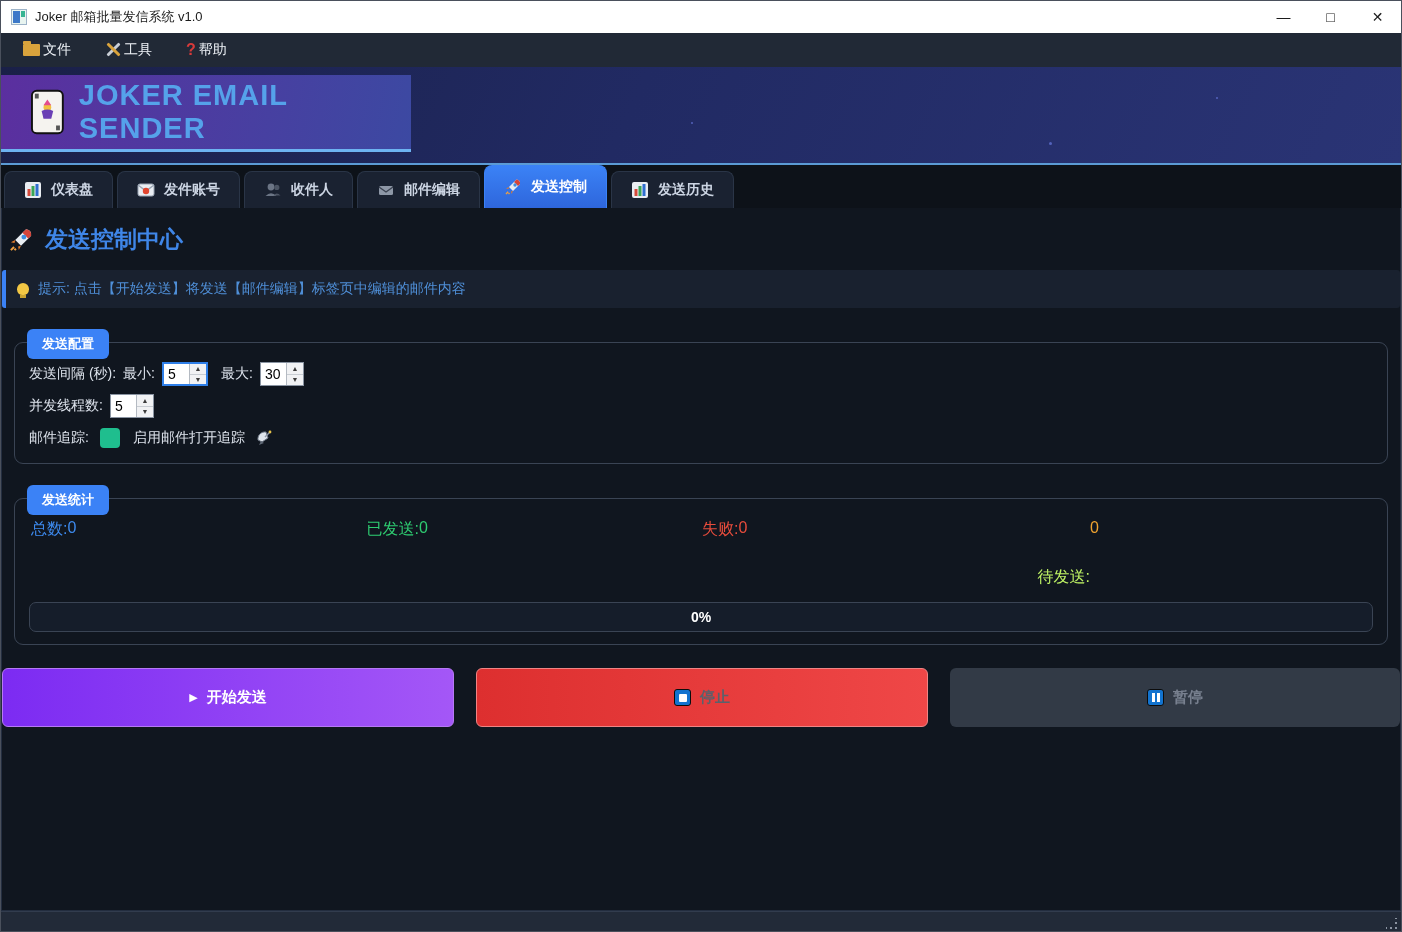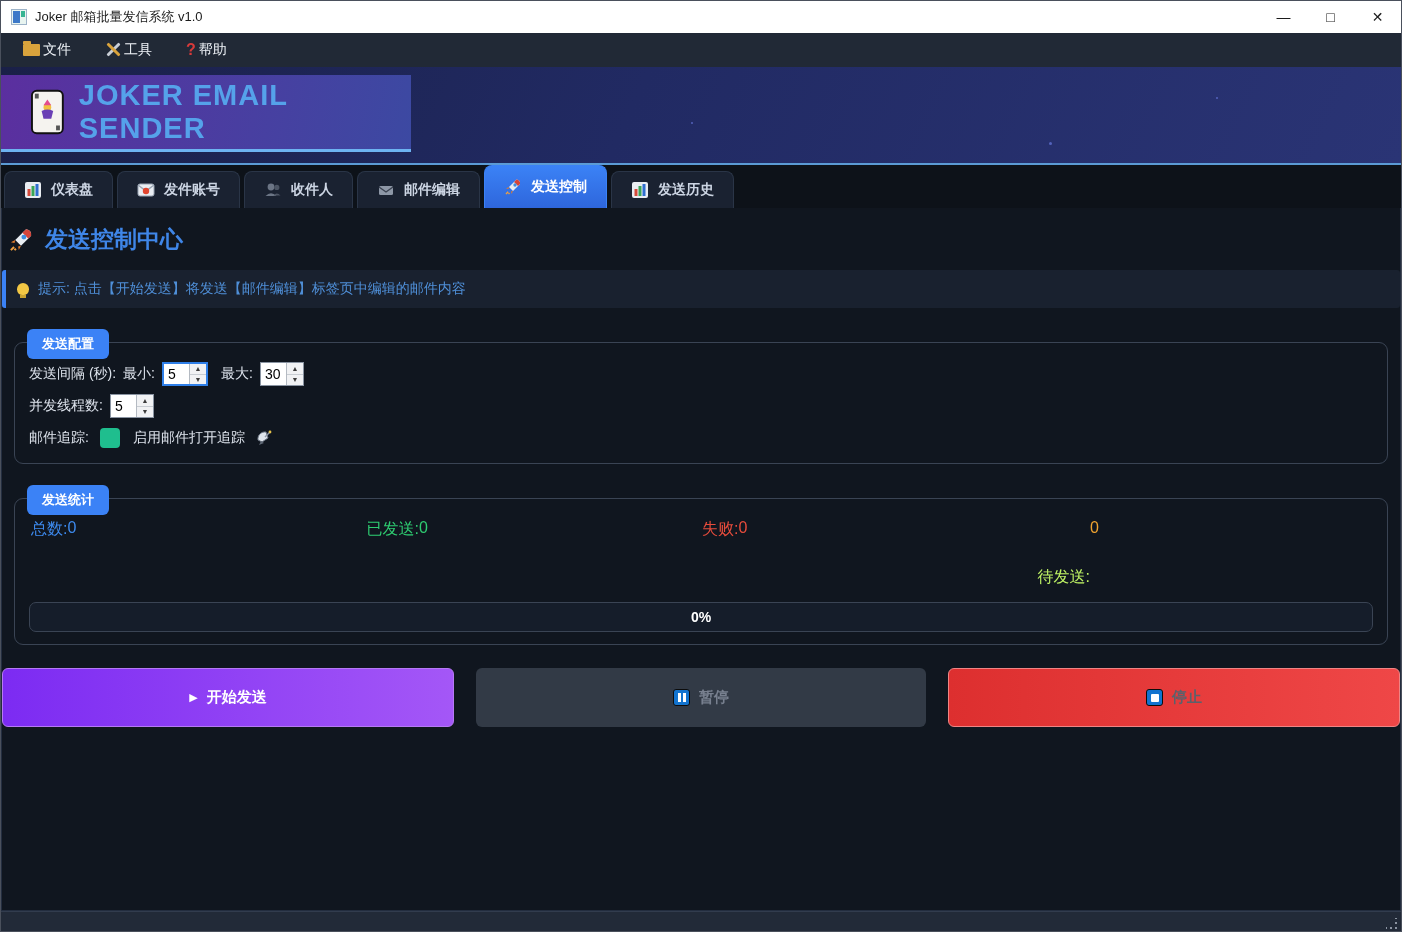--- a/index.html
+++ b/index.html
@@ -294,33 +294,33 @@
     <div class="progress">
       <span>0%</span>
     </div>
   </div>
 
   <div class="btn-row">
     <div class="btn btn-start">
       <span class="play-glyph">▶</span>
       <span>开始发送</span>
     </div>
+    <div class="btn btn-stop">
+      <span class="media-icon">
+        <span class="stop-square"></span>
+      </span>
+      <span>停止</span>
+    </div>
     <div class="btn btn-pause">
       <span class="media-icon">
         <span class="pause-bar"></span>
           <span class="pause-bar"></span>
       </span>
       <span>暂停</span>
     </div>
-    <div class="btn btn-stop">
-      <span class="media-icon">
-        <span class="stop-square"></span>
-      </span>
-      <span>停止</span>
-    </div>
   </div>
 
 
 </div>
 
 <div class="statusbar">
   <div class="resize-grip"></div>
 </div>
 
 </body></html>

